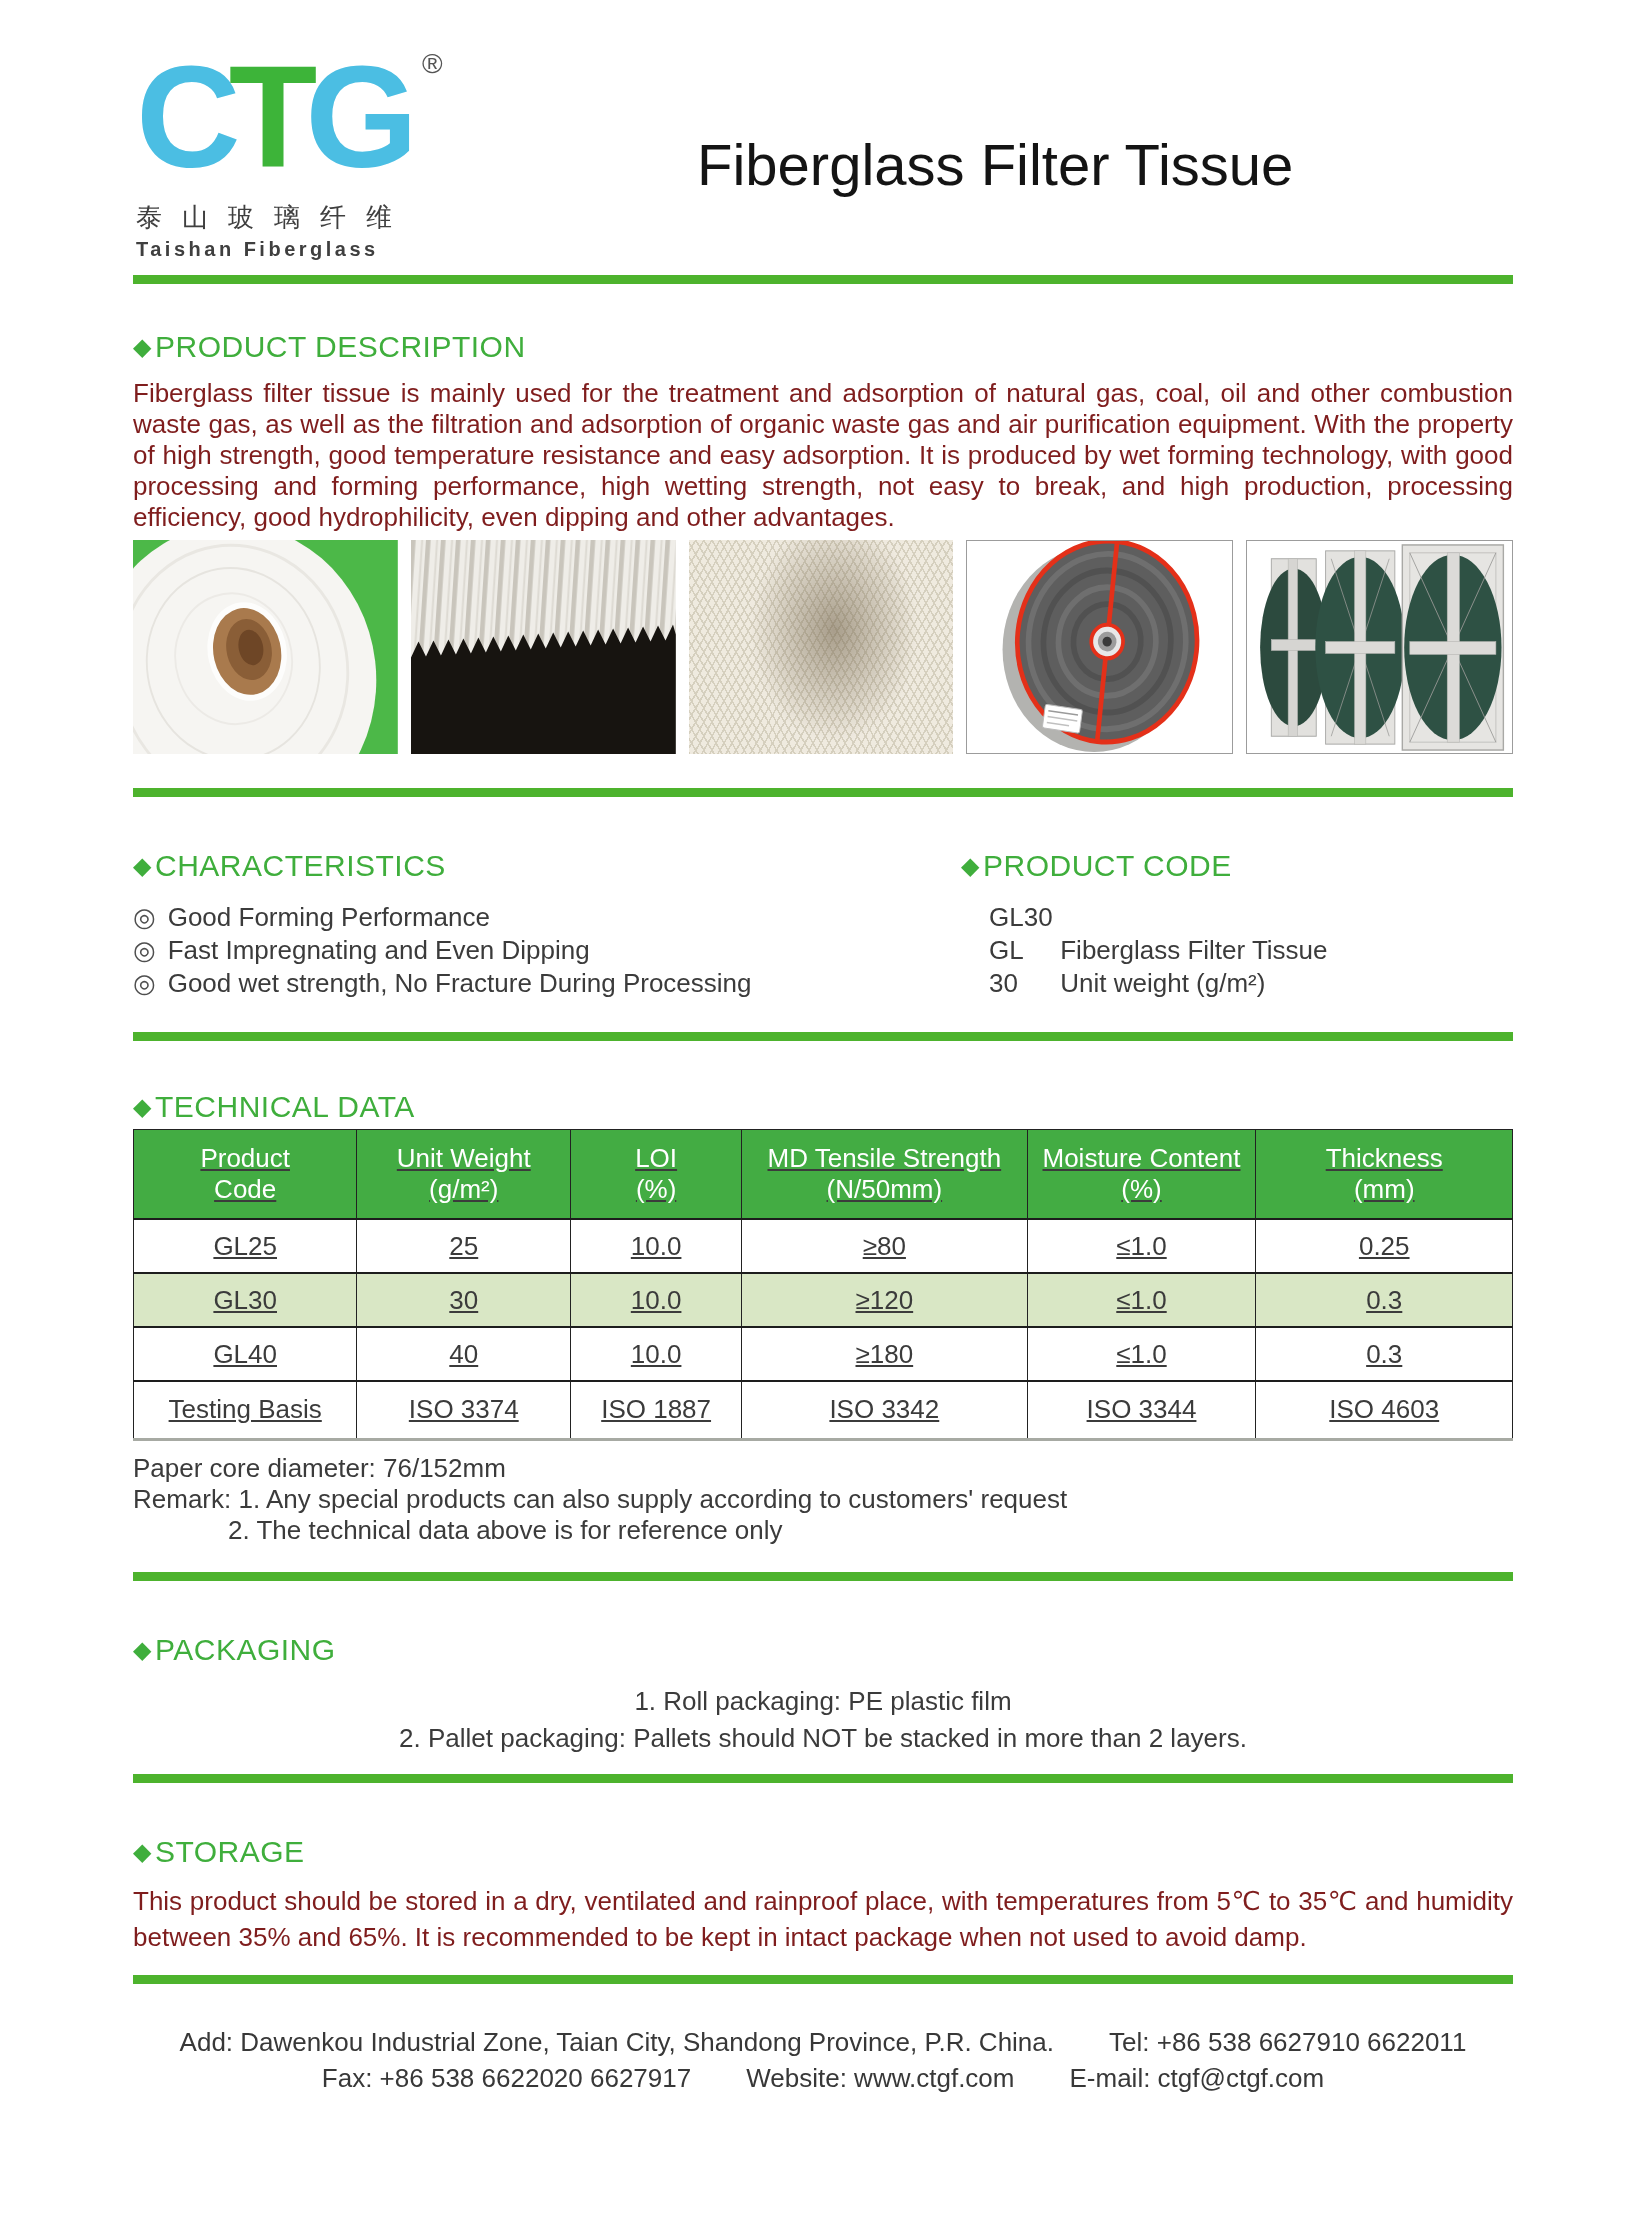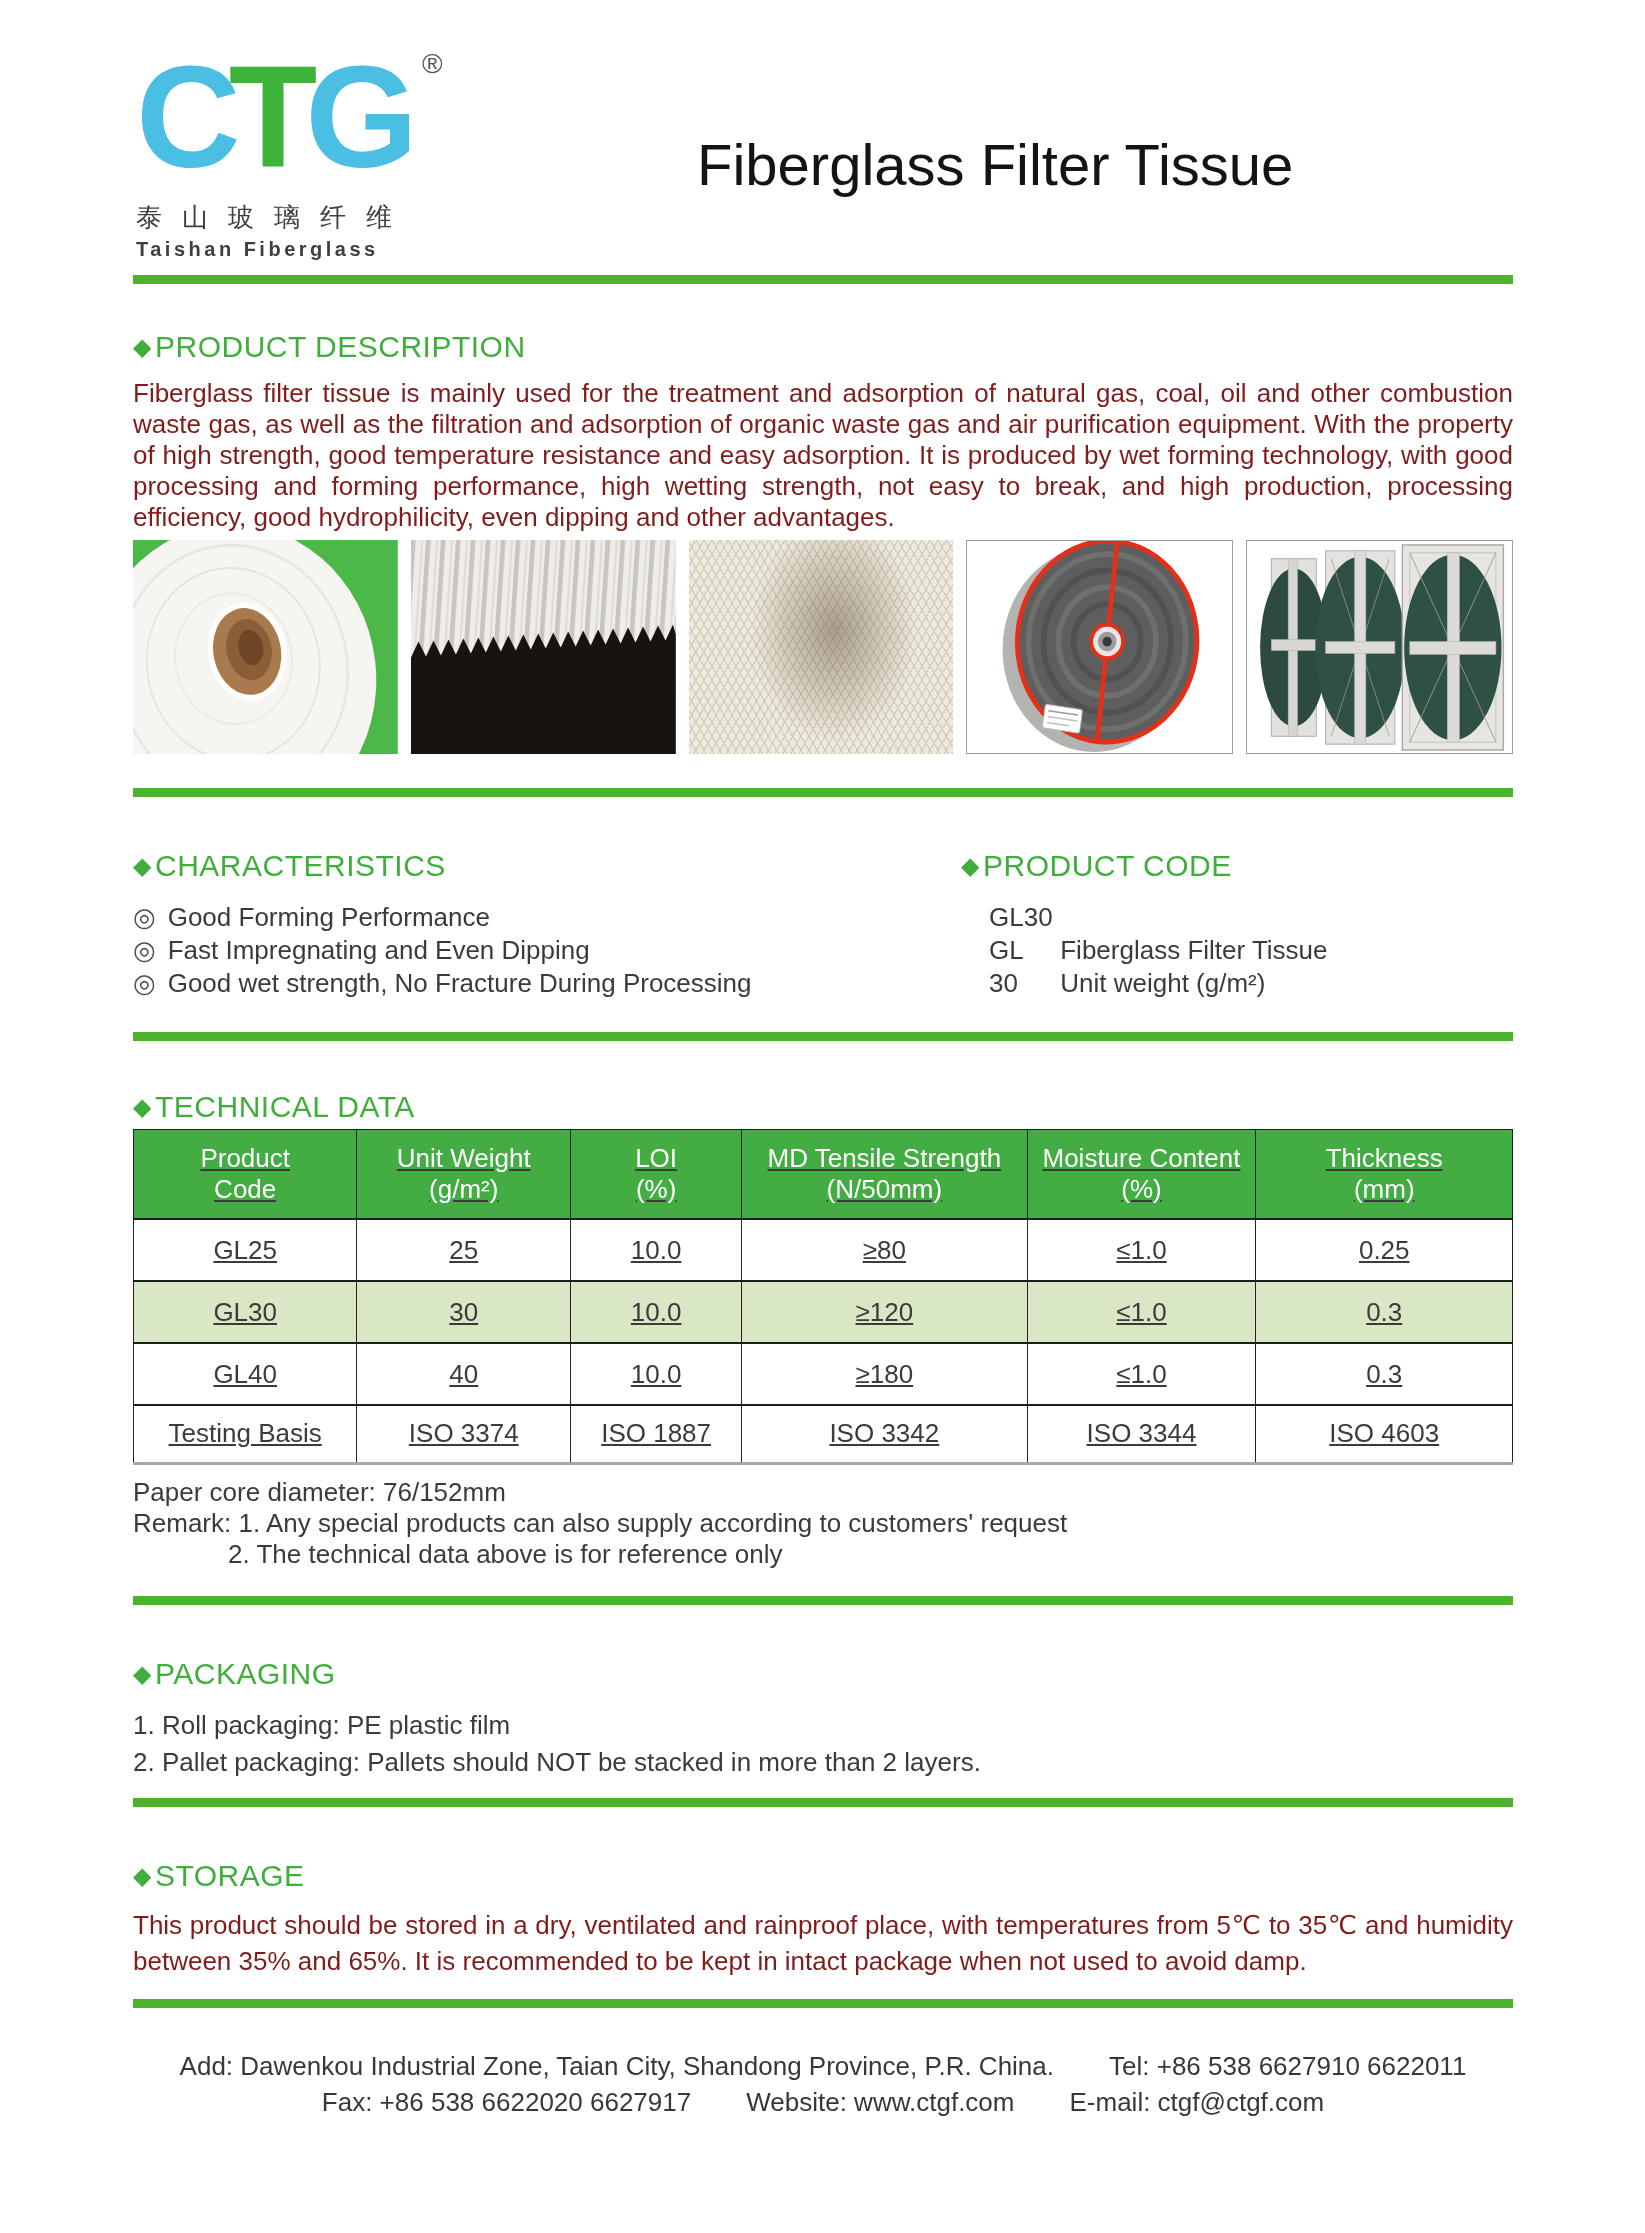--- a/index.html
+++ b/index.html
@@ -53,32 +53,32 @@
   .pc-block { margin-top:18px; padding-left:28px; }
   .pc-line { font-size:26px; line-height:33px; }
   .pc-key { display:inline-block; min-width:64px; }
   .divider--after-char { margin-top:32px; }
 
   
   .sec-h--tech { margin-top:49px; }
   table.tech { width:100%; border-collapse:collapse; table-layout:fixed; margin-top:5px;text-decoration:underline; }
   table.tech th { background:#43ac43; color:#fff; font-weight:400; font-size:26px; line-height:31px; padding:13px 4px; border:1.5px solid #222; vertical-align:middle; }
   table.tech th span { display:block; }
-  table.tech td { font-size:26px; text-align:center; height:62px; padding:0 4px; border-left:1.5px solid #222; border-right:1.5px solid #222; border-top:2px solid #1d1d1d; color:#3b3b3b; vertical-align:middle; }
+  table.tech td { font-size:26px; text-align:center; height:54px; padding:0 4px; border-left:1.5px solid #222; border-right:1.5px solid #222; border-top:2px solid #1d1d1d; color:#3b3b3b; vertical-align:middle; }
   table.tech tr.striped td { background:#d9e7c5; }
   table.tech tr:last-child td { border-bottom:3px solid #a7aaa3; height:58px; }
   .note { font-size:26px; line-height:31px; color:#3b3b3b; }
   .note--first { margin-top:12px; }
   .note--indent { padding-left:95px; }
   .divider--after-tech { margin-top:26px; }
 
   
   .sec-h--pack { margin-top:52px; }
   .pack-lines { margin-top:16px; }
-  .pack-line { font-size:26px; line-height:37px; }
+  .pack-line { font-size:26px; line-height:37px;text-align:center; }
   .divider--after-pack { margin-top:17px; }
 
   
   .sec-h--storage { margin-top:52px; }
   .storage-p { margin-top:14px; line-height:36px; }
   .divider--after-storage { margin-top:20px; }
 
   
   .footer { margin-top:40px; font-size:26px; color:#383838; }
   .f-line { display:flex; justify-content:center; gap:55px; line-height:36px; white-space:nowrap;text-align:right; }

